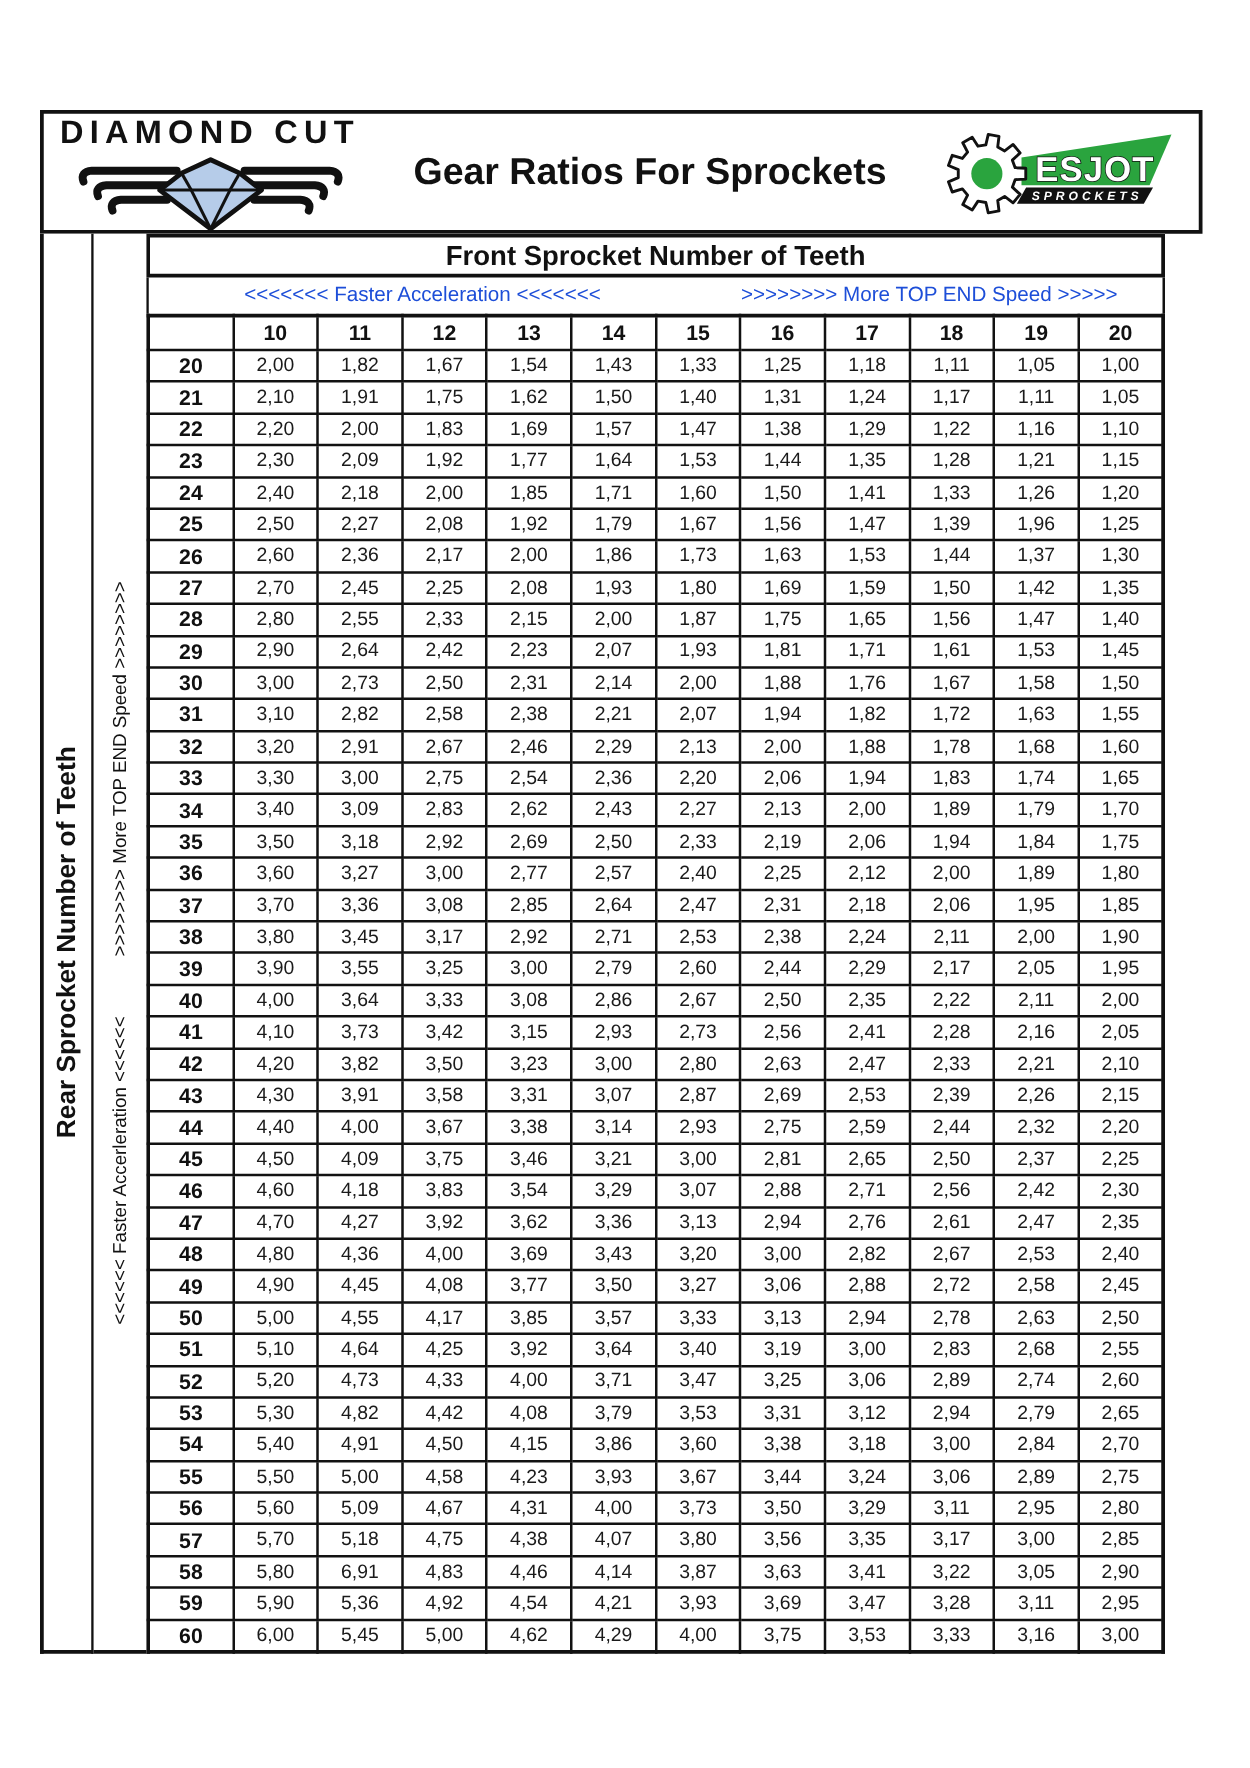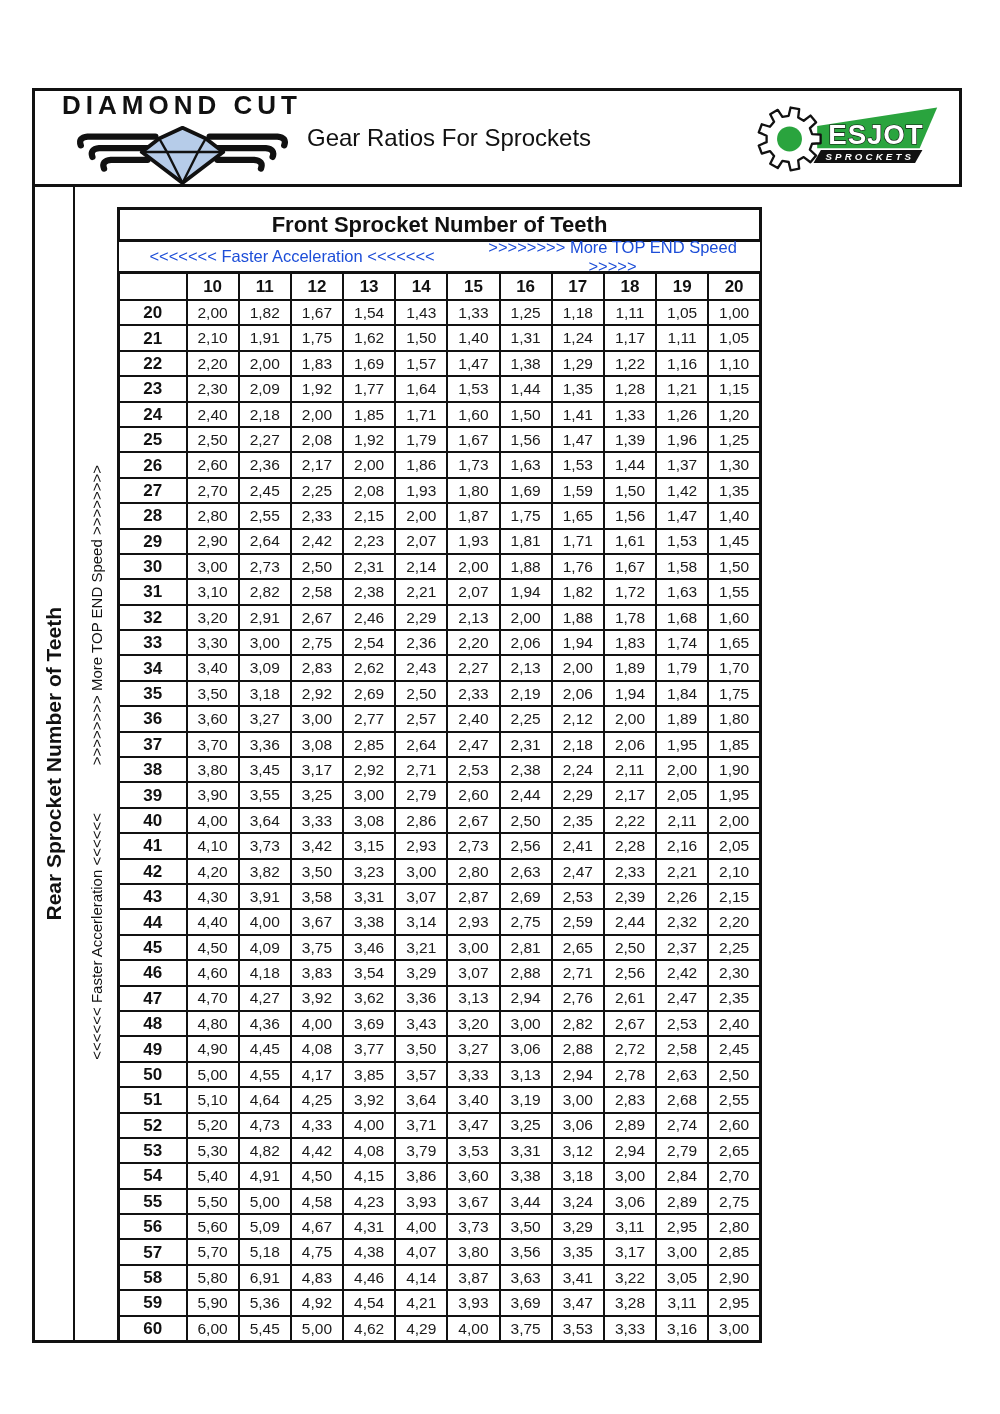--- a/index.html
+++ b/index.html
@@ -1,36 +1,36 @@
 <!DOCTYPE html>
 <html><head>
 <meta charset="utf-8">
 <style>
   html,body{margin:0;padding:0;background:#fff;}
   .page{position:relative;width:1000px;height:1414px;background:#fff;overflow:hidden;
         font-family:"Liberation Sans",sans-serif;color:#1a1a1a;}
   
   .header-box{position:absolute;left:32px;top:88px;width:924px;height:93px;
               border:3px solid #111;display:flex;align-items:center;background:#fff;}
-  .brand{width:250px;display:flex;flex-direction:column;align-items:center;padding-left:22px;}
+  .brand{width:250px;display:flex;flex-direction:column;align-items:center;padding-left:8px;}
   .brand-name{font-size:26px;font-weight:bold;letter-spacing:5px;white-space:nowrap;color:#111;}
   .wings-svg{display:block;margin-top:2px;}
-  .title{flex:1;font-size:24px;font-weight:normal;color:#111;}
+  .title{flex:1;text-align:center;font-size:30px;font-weight:bold;color:#111;}
   .esjot{width:212px;display:flex;justify-content:flex-start;}
   
   .main{position:absolute;left:32px;top:187px;display:flex;align-items:stretch;}
   .vtext{writing-mode:vertical-rl;transform:rotate(180deg);white-space:nowrap;}
   .side-col1{width:38px;border-left:3px solid #111;border-right:2px solid #111;border-bottom:3px solid #111;
              display:flex;align-items:center;justify-content:center;background:#fff;}
   .axis-label{font-size:21px;font-weight:bold;color:#111;}
   .side-col2{width:42px;border-bottom:3px solid #111;position:relative;background:#fff;}
   .speed-pos{position:absolute;top:238px;height:380px;left:0;right:0;display:flex;align-items:center;justify-content:center;}
   .accel-pos{position:absolute;top:602px;height:295px;left:0;right:0;display:flex;align-items:center;justify-content:center;}
   .side-small{font-size:15px;color:#111;}
-  .table-area{width:645px;display:flex;flex-direction:column;background:#fff;margin-top:20px;}
+  .table-area{width:815px;display:flex;flex-direction:column;background:#fff;}
   .fsn-title{border:3px solid #111;height:29px;line-height:29px;text-align:center;
              font-weight:bold;font-size:22px;color:#111;}
   .arrows-row{height:29px;display:flex;align-items:center;border-left:2px solid #111;border-right:2px solid #111;
               font-size:16.5px;color:#1d4ed8;}
   .ar-left{width:54%;text-align:center;}
   .ar-right{width:46%;text-align:center;}
   table.grid{width:100%;border-collapse:collapse;table-layout:fixed;border:3px solid #111;}
   table.grid th,table.grid td{border:2px solid #111;text-align:center;vertical-align:middle;
               padding:0;height:23.4px;line-height:1;font-size:15.5px;font-weight:normal;color:#1a1a1a;}
   table.grid thead th{font-weight:bold;font-size:17px;height:25px;color:#111;}

